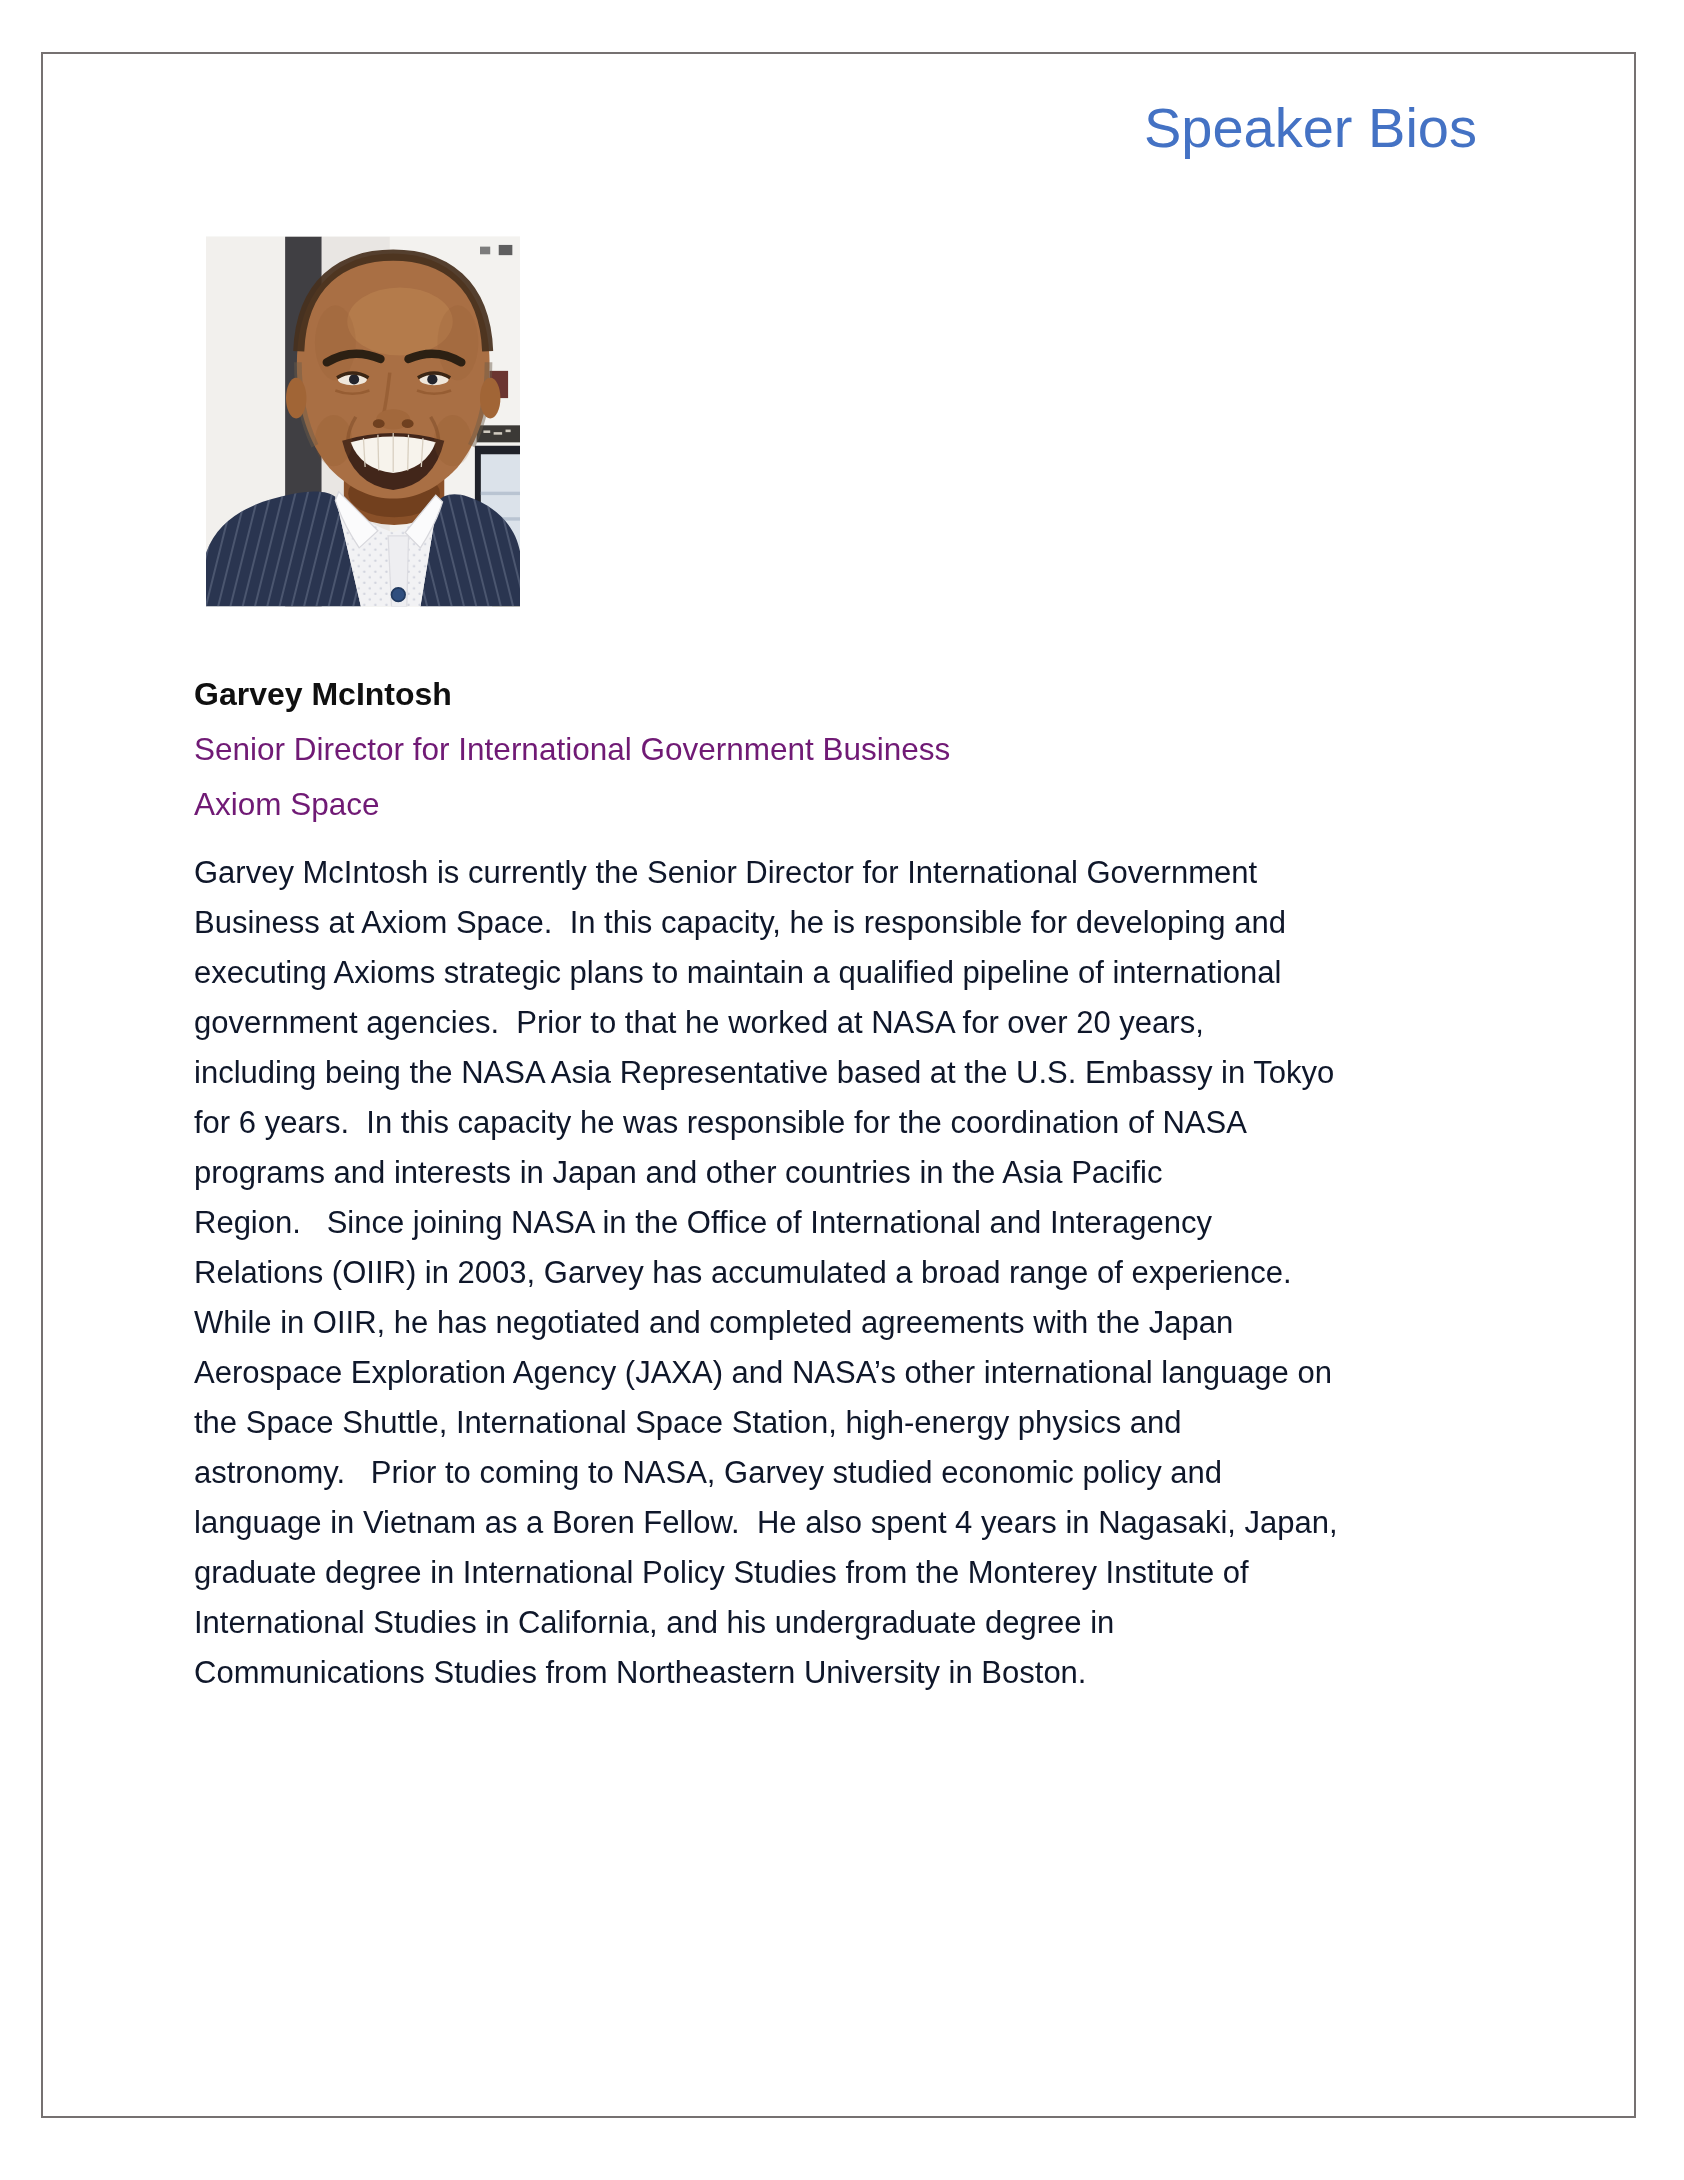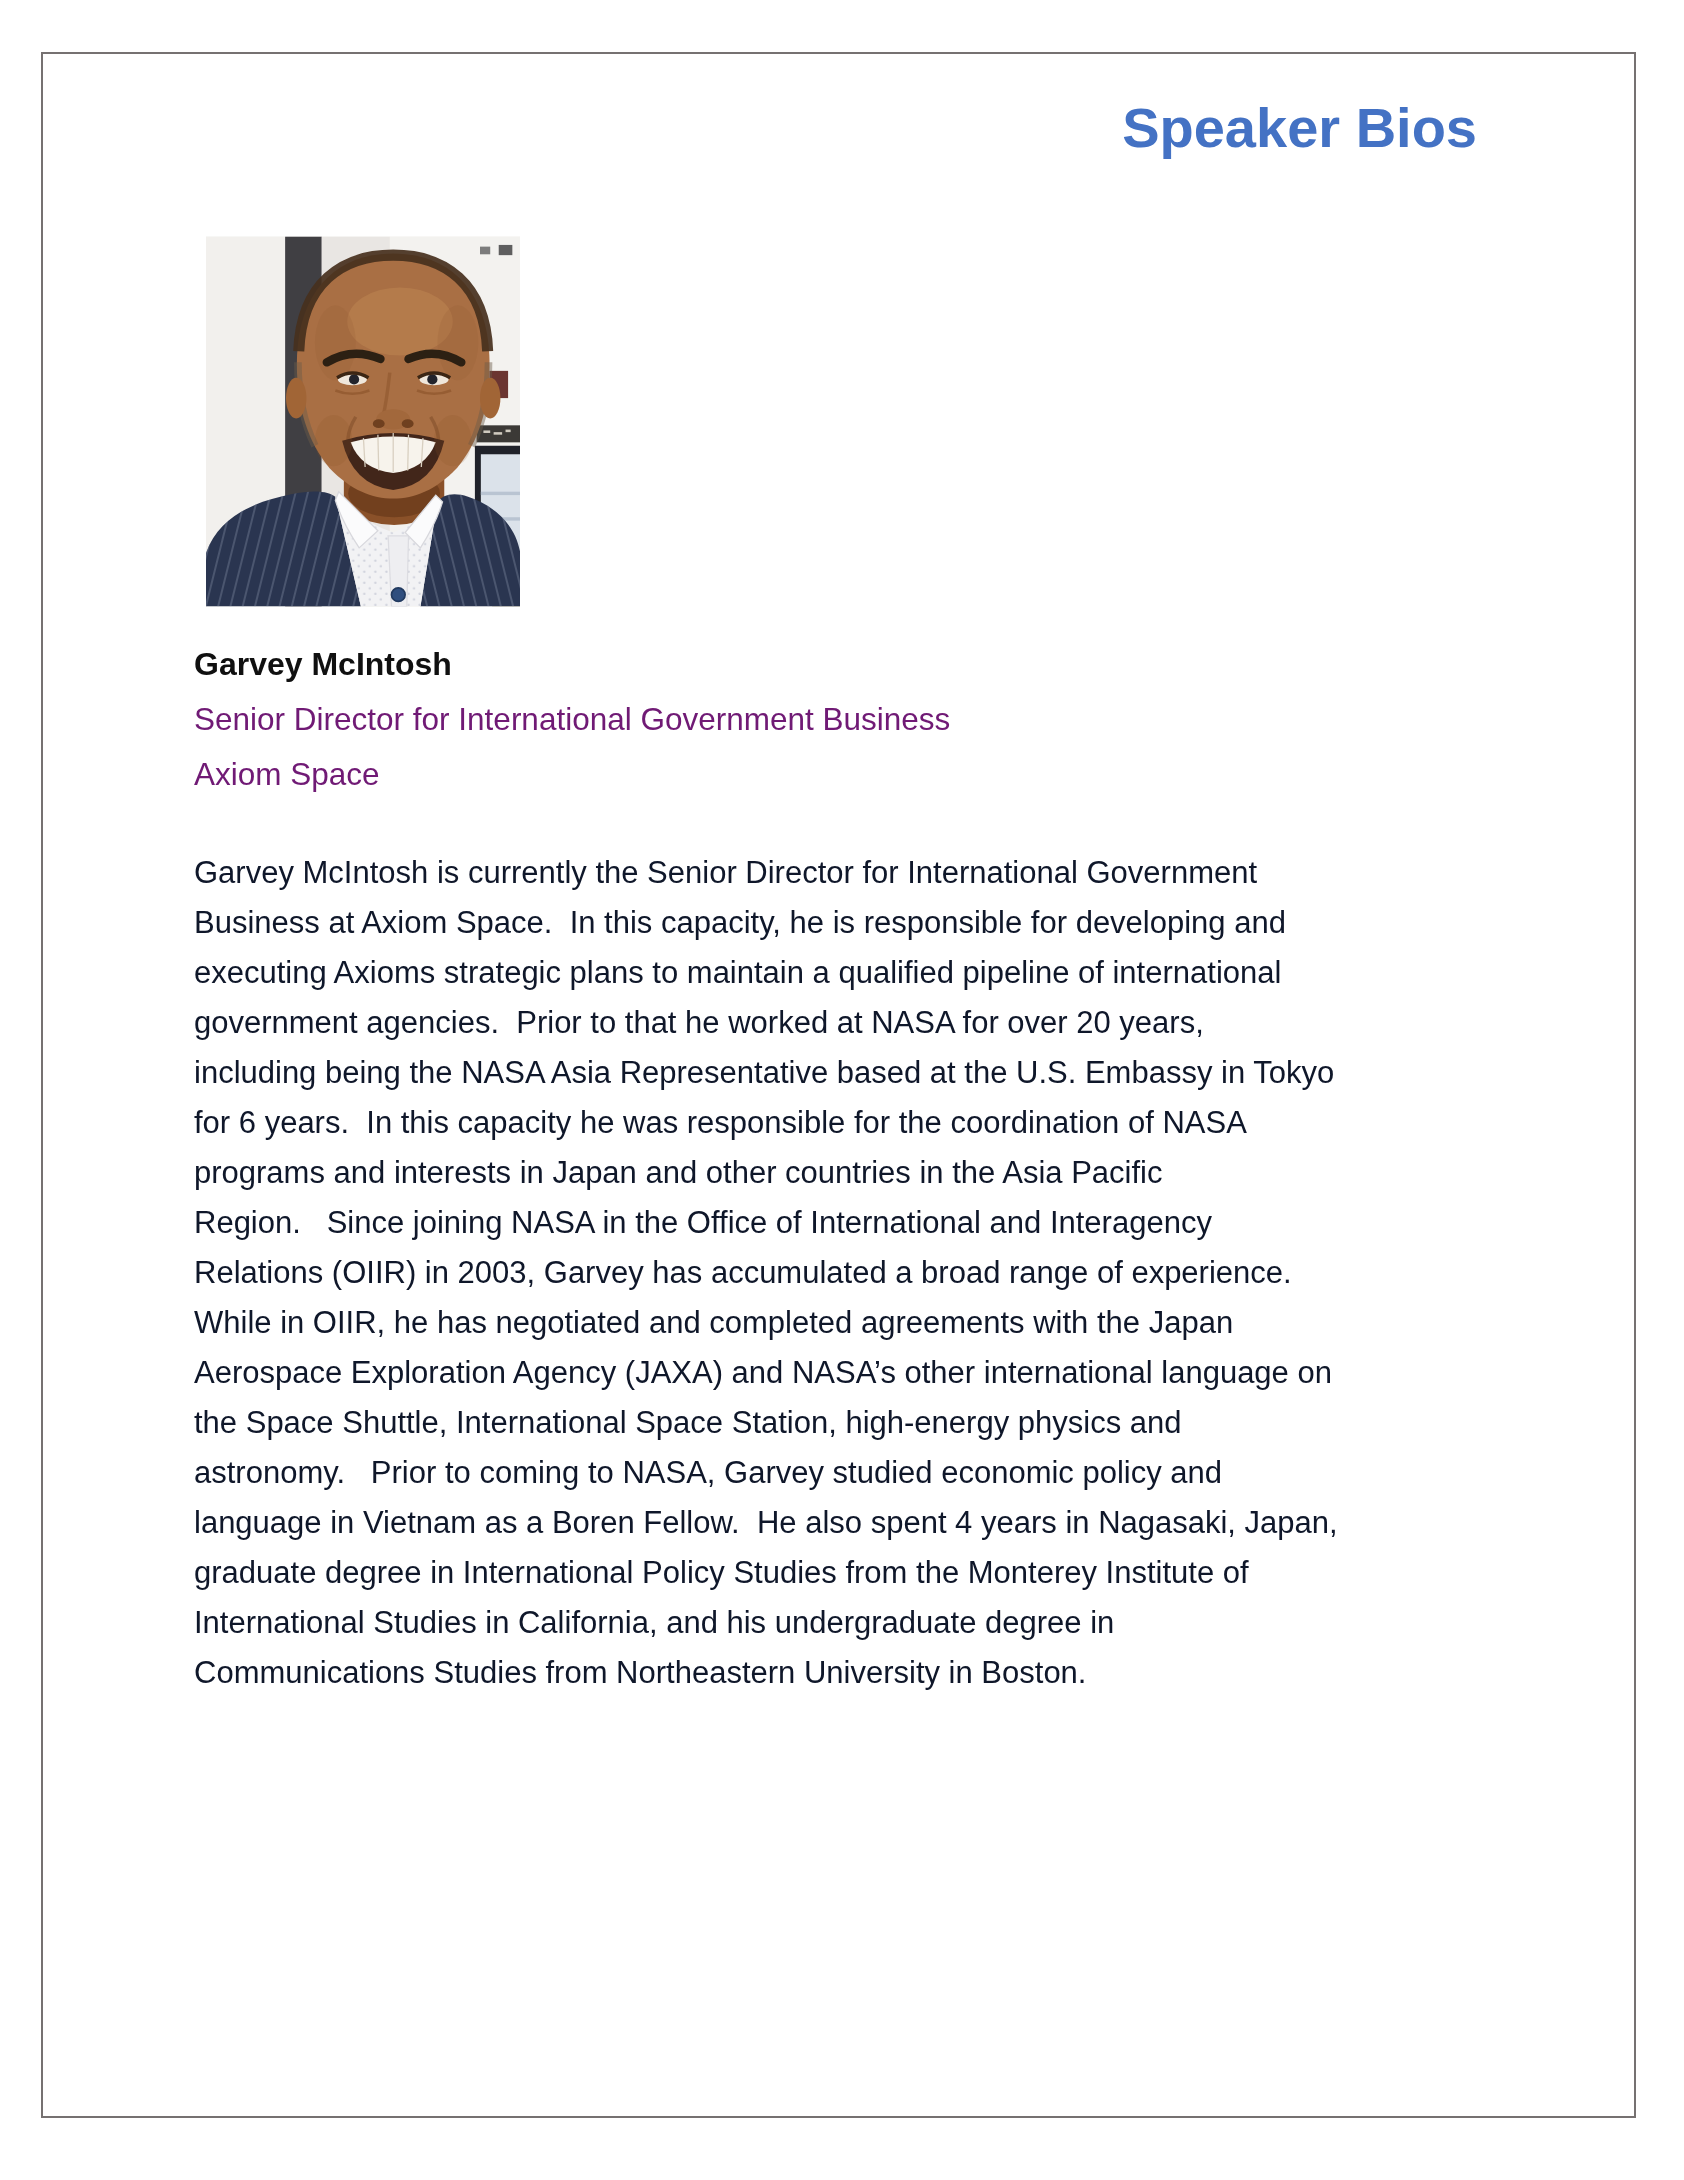--- a/index.html
+++ b/index.html
@@ -16,34 +16,34 @@
     left: 41px; top: 52px;
     width: 1595px; height: 2066px;
     border: 2.1px solid #767171;
     box-sizing: border-box;
   }
   .heading {
     position: absolute;
     top: 95px; right: 208px;
     margin: 0;
     font-size: 56px;
-    font-weight: 700;
+    font-weight: 400;
     color: #4472C4;
     white-space: nowrap;
   }
   .photo {
     position: absolute;
     left: 206px; top: 236px;
     width: 314px; height: 371px;
     margin: 0;
   }
   .photo svg { display: block; width: 100%; height: 100%; }
   .speaker-block {
     position: absolute;
-    left: 194px; top: 637px;
+    left: 194px; top: 667px;
   }
   .speaker-name {
     font-size: 32px; font-weight: 700; line-height: 55px; color: #101010;
     white-space: pre;
   }
   .speaker-title, .speaker-org {
     font-size: 31.5px; font-weight: 400; line-height: 55px; color: #701a75;
     white-space: pre;
   }
   .bio {

